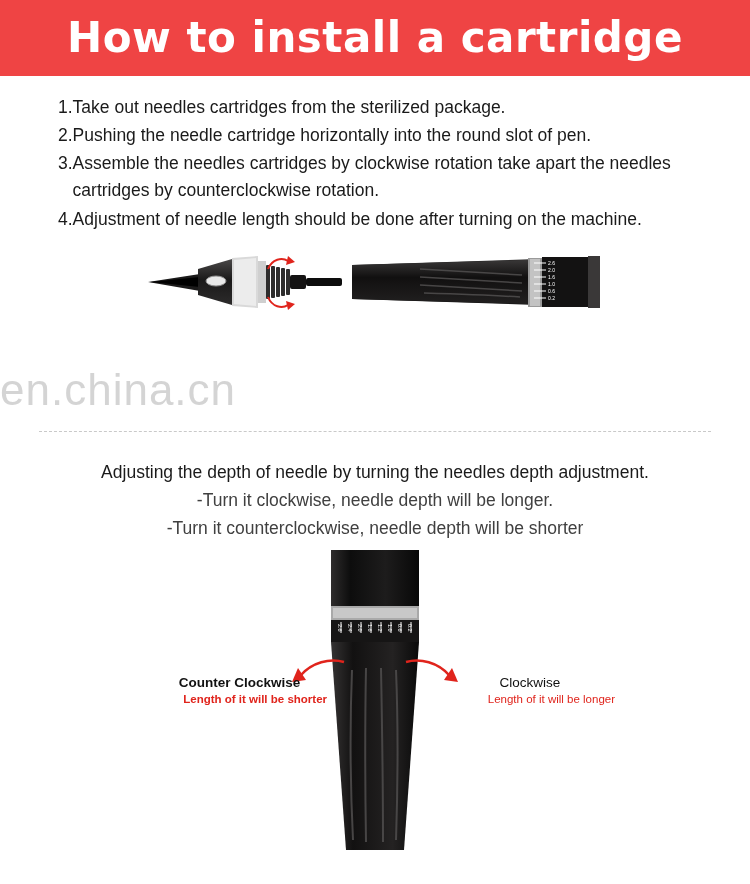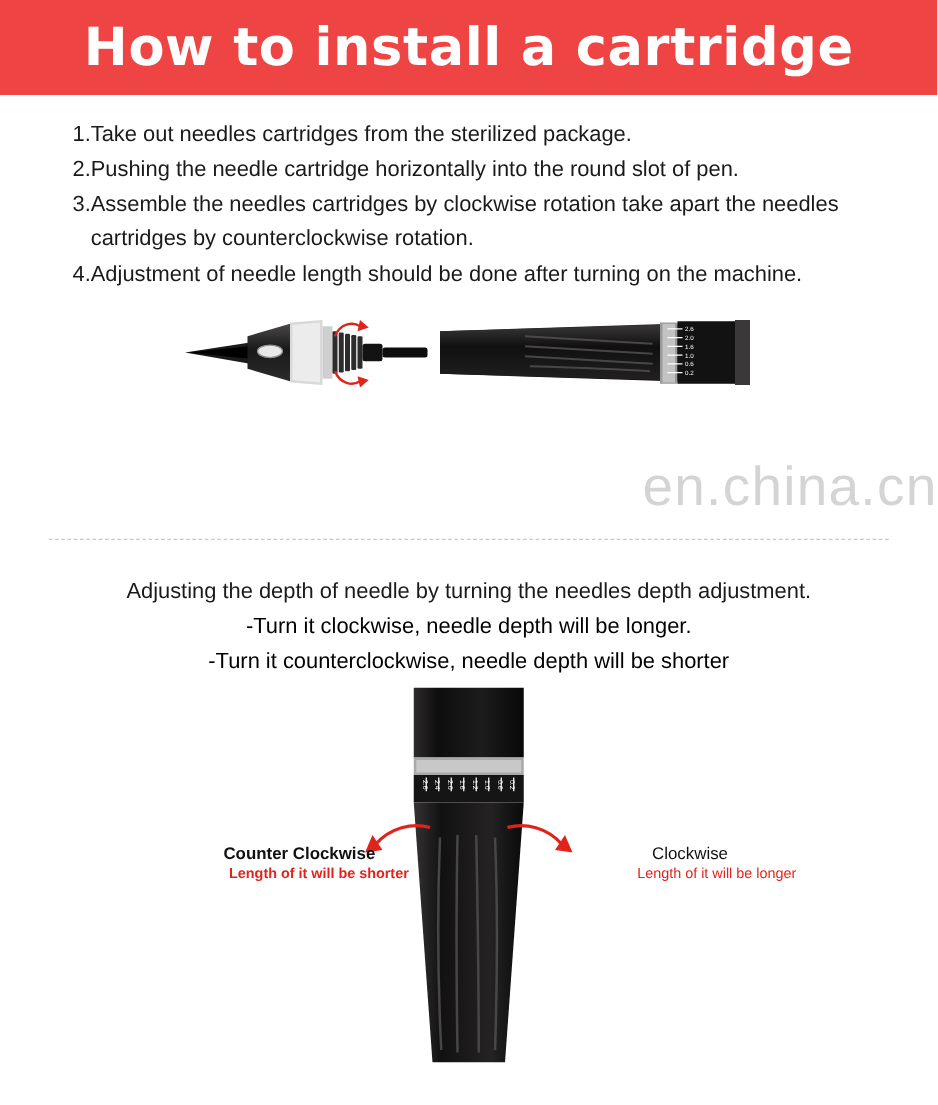--- a/index.html
+++ b/index.html
@@ -60,21 +60,21 @@
     position: relative;
     width: 750px;
     height: 180px;
     margin-top: 14px;
   }
   .watermark {
     position: absolute;
     left: 0;
     top: 118px;
     width: 750px;
-    text-align: right;
+    text-align: left;
     font-size: 44px;
     color: rgba(120,120,120,0.32);
     font-family: "Liberation Sans", sans-serif;
     letter-spacing: 1px;
     pointer-events: none;
     user-select: none;
   }
 
   
   .divider {
@@ -89,21 +89,21 @@
     padding-top: 26px;
     text-align: center;
   }
   .lower-main {
     font-size: 17.5px;
     color: #1a1a1a;
     line-height: 1.6;
   }
   .lower-red {
     font-size: 17.5px;
-    color: #000000;
+    color: #404040;
     line-height: 1.6;
   }
 
   
   .figure-two {
     position: relative;
     width: 750px;
     height: 300px;
     margin-top: 8px;
   }
@@ -316,17 +316,17 @@
     <g>
       <path d="M450,126 C438,112 420,108 406,112" fill="none" stroke="#e0241c" stroke-width="2.5"></path>
       <polygon points="452,118 444,130 458,132" fill="#e0241c"></polygon>
     </g>
   </svg>
 
   <div class="lbl lbl-ccw" style="left:152px; top:124px; width:175px;">
     <span class="lbl-title">Counter Clockwise</span>
     <span class="lbl-sub">Length of it will be shorter</span>
   </div>
-  <div class="lbl lbl-cw" style="left:467px; top:124px; width:170px;">
+  <div class="lbl lbl-cw" style="left:445px; top:124px; width:170px;">
     <span class="lbl-title">Clockwise</span>
     <span class="lbl-sub">Length of it will be longer</span>
   </div>
 </div>
 
 </body></html>

